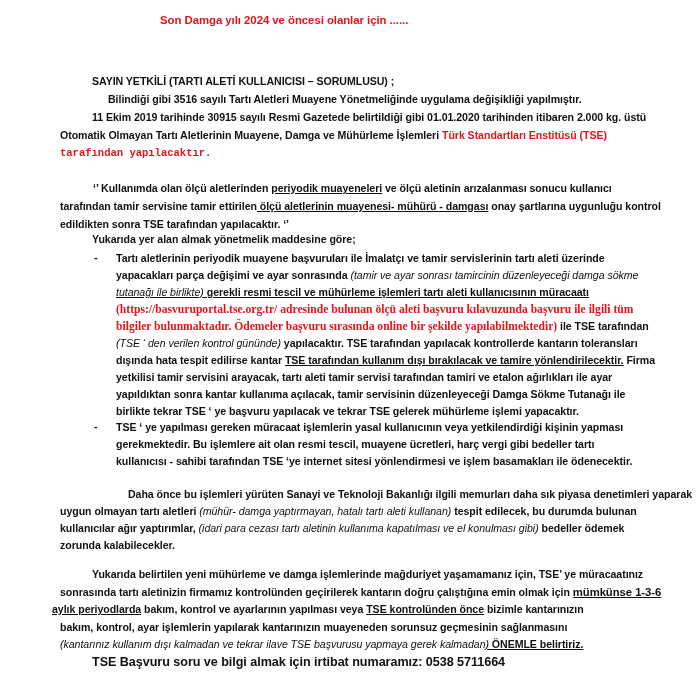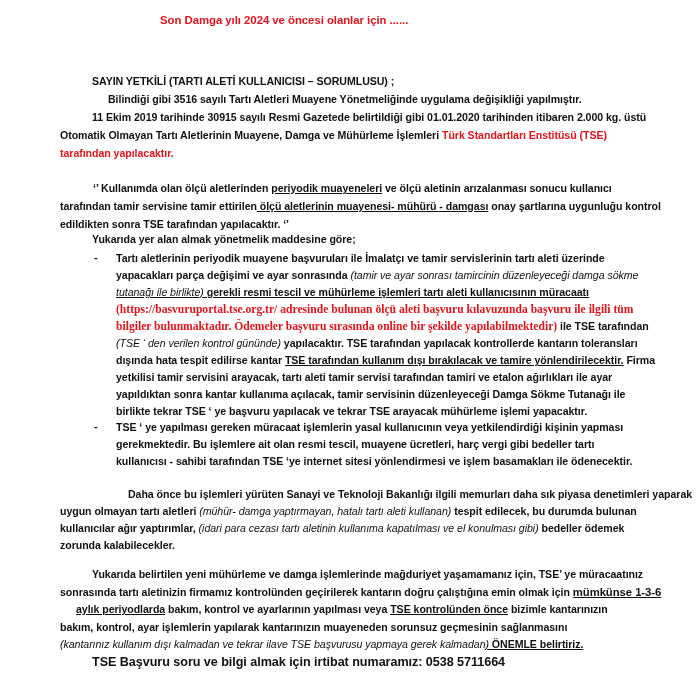--- a/index.html
+++ b/index.html
@@ -28,21 +28,21 @@
     <span>Son Damga yılı 2024 ve öncesi olanlar için ......</span>
   </div>
 
   <div class="line" style="left:92px;top:74px;">SAYIN YETKİLİ (TARTI ALETİ KULLANICISI – SORUMLUSU) ;</div>
   <div class="line" style="left:92px;top:92px;padding-left:16px;">Bilindiği gibi 3516 sayılı Tartı Aletleri Muayene Yönetmeliğinde uygulama değişikliği yapılmıştır.</div>
 
   <div class="line" style="left:92px;top:110px;">11 Ekim 2019 tarihinde 30915 sayılı Resmi Gazetede belirtildiği gibi 01.01.2020 tarihinden itibaren 2.000 kg. üstü</div>
   <div class="line" style="left:60px;top:128px;">
     <span>Otomatik Olmayan Tartı Aletlerinin Muayene,  Damga ve Mühürleme İşlemleri </span><span class="red">Türk Standartları Enstitüsü  (TSE)</span>
   </div>
-  <div class="line red" style="left:60px;top:146px;">tarafından yapılacaktır.</div>
+  <div class="line red" style="left:60px;top:146px;font-family:Liberation Mono, monospace;">tarafından yapılacaktır.</div>
 
   <div class="line" style="left:60px;top:199px;">
     <span>tarafından tamir servisine tamir ettirilen</span><span class="u"> ölçü aletlerinin muayenesi- mühürü - damgası</span><span> onay şartlarına uygunluğu kontrol</span>
   </div>
   <div class="line" style="left:93px;top:181px;">
     <span>‘’ Kullanımda olan ölçü aletlerinden </span><span class="u">periyodik muayeneleri</span><span>  ve ölçü aletinin arızalanması sonucu kullanıcı</span>
   </div>
   <div class="line" style="left:60px;top:217px;">edildikten sonra TSE tarafından yapılacaktır. ‘’</div>
 
   <div class="line" style="left:92px;top:232px;">Yukarıda yer alan almak yönetmelik maddesine göre;</div>
@@ -51,37 +51,37 @@
       <div class="bullet" style="left: 94px; top: 251px;">-</div>
       <div class="line" style="left: 116px; top: 251px;"><span>Tartı aletlerinin periyodik muayene başvuruları ile İmalatçı ve tamir servislerinin tartı aleti üzerinde</span></div>
       <div class="line" style="left: 116px; top: 268px;"><span>yapacakları parça değişimi ve ayar sonrasında </span><span class="it">(tamir ve ayar sonrası tamircinin düzenleyeceği damga sökme</span></div>
       <div class="line" style="left: 116px; top: 285px; text-decoration: underline;"><span class="it">tutanağı ile birlikte)</span><span> gerekli resmi tescil ve mühürleme işlemleri tartı aleti kullanıcısının müracaatı</span></div>
       <div class="line" style="left: 116px; top: 302px;"><span class="red serif">(https://basvuruportal.tse.org.tr/ adresinde bulunan ölçü aleti başvuru kılavuzunda başvuru ile ilgili tüm</span></div>
       <div class="line" style="left: 116px; top: 319px;"><span class="red serif">bilgiler bulunmaktadır. Ödemeler başvuru sırasında online bir şekilde yapılabilmektedir)</span><span>  ile TSE tarafından</span></div>
       <div class="line" style="left: 116px; top: 336px;"><span class="it">(TSE ‘ den verilen kontrol gününde)</span><span> yapılacaktır. TSE tarafından yapılacak kontrollerde kantarın toleransları</span></div>
       <div class="line" style="left: 116px; top: 353px;"><span>dışında hata tespit edilirse kantar </span><span class="u">TSE tarafından kullanım dışı bırakılacak ve tamire yönlendirilecektir.</span><span> Firma</span></div>
       <div class="line" style="left: 116px; top: 370px;"><span>yetkilisi tamir servisini arayacak, tartı aleti tamir servisi tarafından tamiri ve etalon ağırlıkları ile ayar</span></div>
       <div class="line" style="left: 116px; top: 387px;"><span>yapıldıktan sonra kantar kullanıma açılacak, tamir servisinin düzenleyeceği Damga Sökme Tutanağı ile</span></div>
-      <div class="line" style="left: 116px; top: 404px;"><span>birlikte tekrar TSE ‘ ye başvuru yapılacak ve tekrar TSE arayacak mühürleme işlemi yapacaktır.</span></div>
+      <div class="line" style="left: 116px; top: 404px;"><span>birlikte tekrar TSE ‘ ye başvuru yapılacak ve tekrar TSE gelerek mühürleme işlemi yapacaktır.</span></div>
       <div class="bullet" style="left: 94px; top: 420px;">-</div>
       <div class="line" style="left: 116px; top: 420px;"><span>TSE ‘ ye yapılması gereken müracaat işlemlerin yasal kullanıcının veya yetkilendirdiği kişinin yapması</span></div>
       <div class="line" style="left: 116px; top: 437px;"><span>gerekmektedir.  Bu işlemlere ait olan resmi tescil, muayene ücretleri, harç vergi gibi bedeller tartı</span></div>
       <div class="line" style="left: 116px; top: 454px;"><span>kullanıcısı - sahibi tarafından TSE ‘ye internet sitesi yönlendirmesi ve işlem basamakları ile  ödenecektir.</span></div>
     </div>
 
   <div id="para-ministry">
       <div class="line" style="left: 92px; top: 487px; padding-left: 36px;"><span>Daha önce bu işlemleri yürüten Sanayi ve Teknoloji Bakanlığı ilgili memurları daha sık piyasa denetimleri yaparak</span></div>
       <div class="line" style="left: 60px; top: 504px;"><span>uygun olmayan tartı aletleri </span><span class="it">(mühür- damga yaptırmayan, hatalı tartı aleti kullanan)</span><span> tespit edilecek, bu durumda bulunan</span></div>
       <div class="line" style="left: 60px; top: 521px;"><span>kullanıcılar ağır yaptırımlar, </span><span class="it">(idari para cezası tartı aletinin kullanıma kapatılması ve el konulması gibi)</span><span> bedeller ödemek</span></div>
       <div class="line" style="left: 60px; top: 538px;"><span>zorunda kalabilecekler.</span></div>
     </div>
   <div id="para-advice">
       <div class="line" style="left: 92px; top: 567px;"><span>Yukarıda belirtilen yeni mühürleme ve damga işlemlerinde mağduriyet yaşamamanız için,  TSE’ ye müracaatınız</span></div>
       <div class="line" style="left: 60px; top: 584.5px;"><span>sonrasında tartı aletinizin firmamız kontrolünden geçirilerek kantarın doğru çalıştığına emin olmak için </span><span class="u bigger">mümkünse 1-3-6</span></div>
-      <div class="line" style="left: 76px; top: 602px;"><span class="u">aylık periyodlarda</span><span> bakım, kontrol ve ayarlarının yapılması veya </span><span class="u">TSE kontrolünden önce</span><span> bizimle kantarınızın</span></div>
+      <div class="line" style="left: 52px; top: 602px;"><span class="u">aylık periyodlarda</span><span> bakım, kontrol ve ayarlarının yapılması veya </span><span class="u">TSE kontrolünden önce</span><span> bizimle kantarınızın</span></div>
       <div class="line" style="left: 60px; top: 619.5px;"><span>bakım, kontrol, ayar işlemlerin yapılarak kantarınızın muayeneden sorunsuz geçmesinin sağlanmasını</span></div>
       <div class="line" style="left: 60px; top: 637px;"><span class="it">(kantarınız kullanım dışı kalmadan ve tekrar ilave TSE başvurusu yapmaya gerek kalmadan</span><span class="it u">)  </span><span class="u">ÖNEMLE belirtiriz.</span></div>
     </div>
 
   <div class="line contact" style="left:92px;top:655px;">
     <span>TSE Başvuru soru ve bilgi almak için irtibat numaramız: </span><span>0538 5711664</span>
   </div>
 </div>
 
 </body></html>

